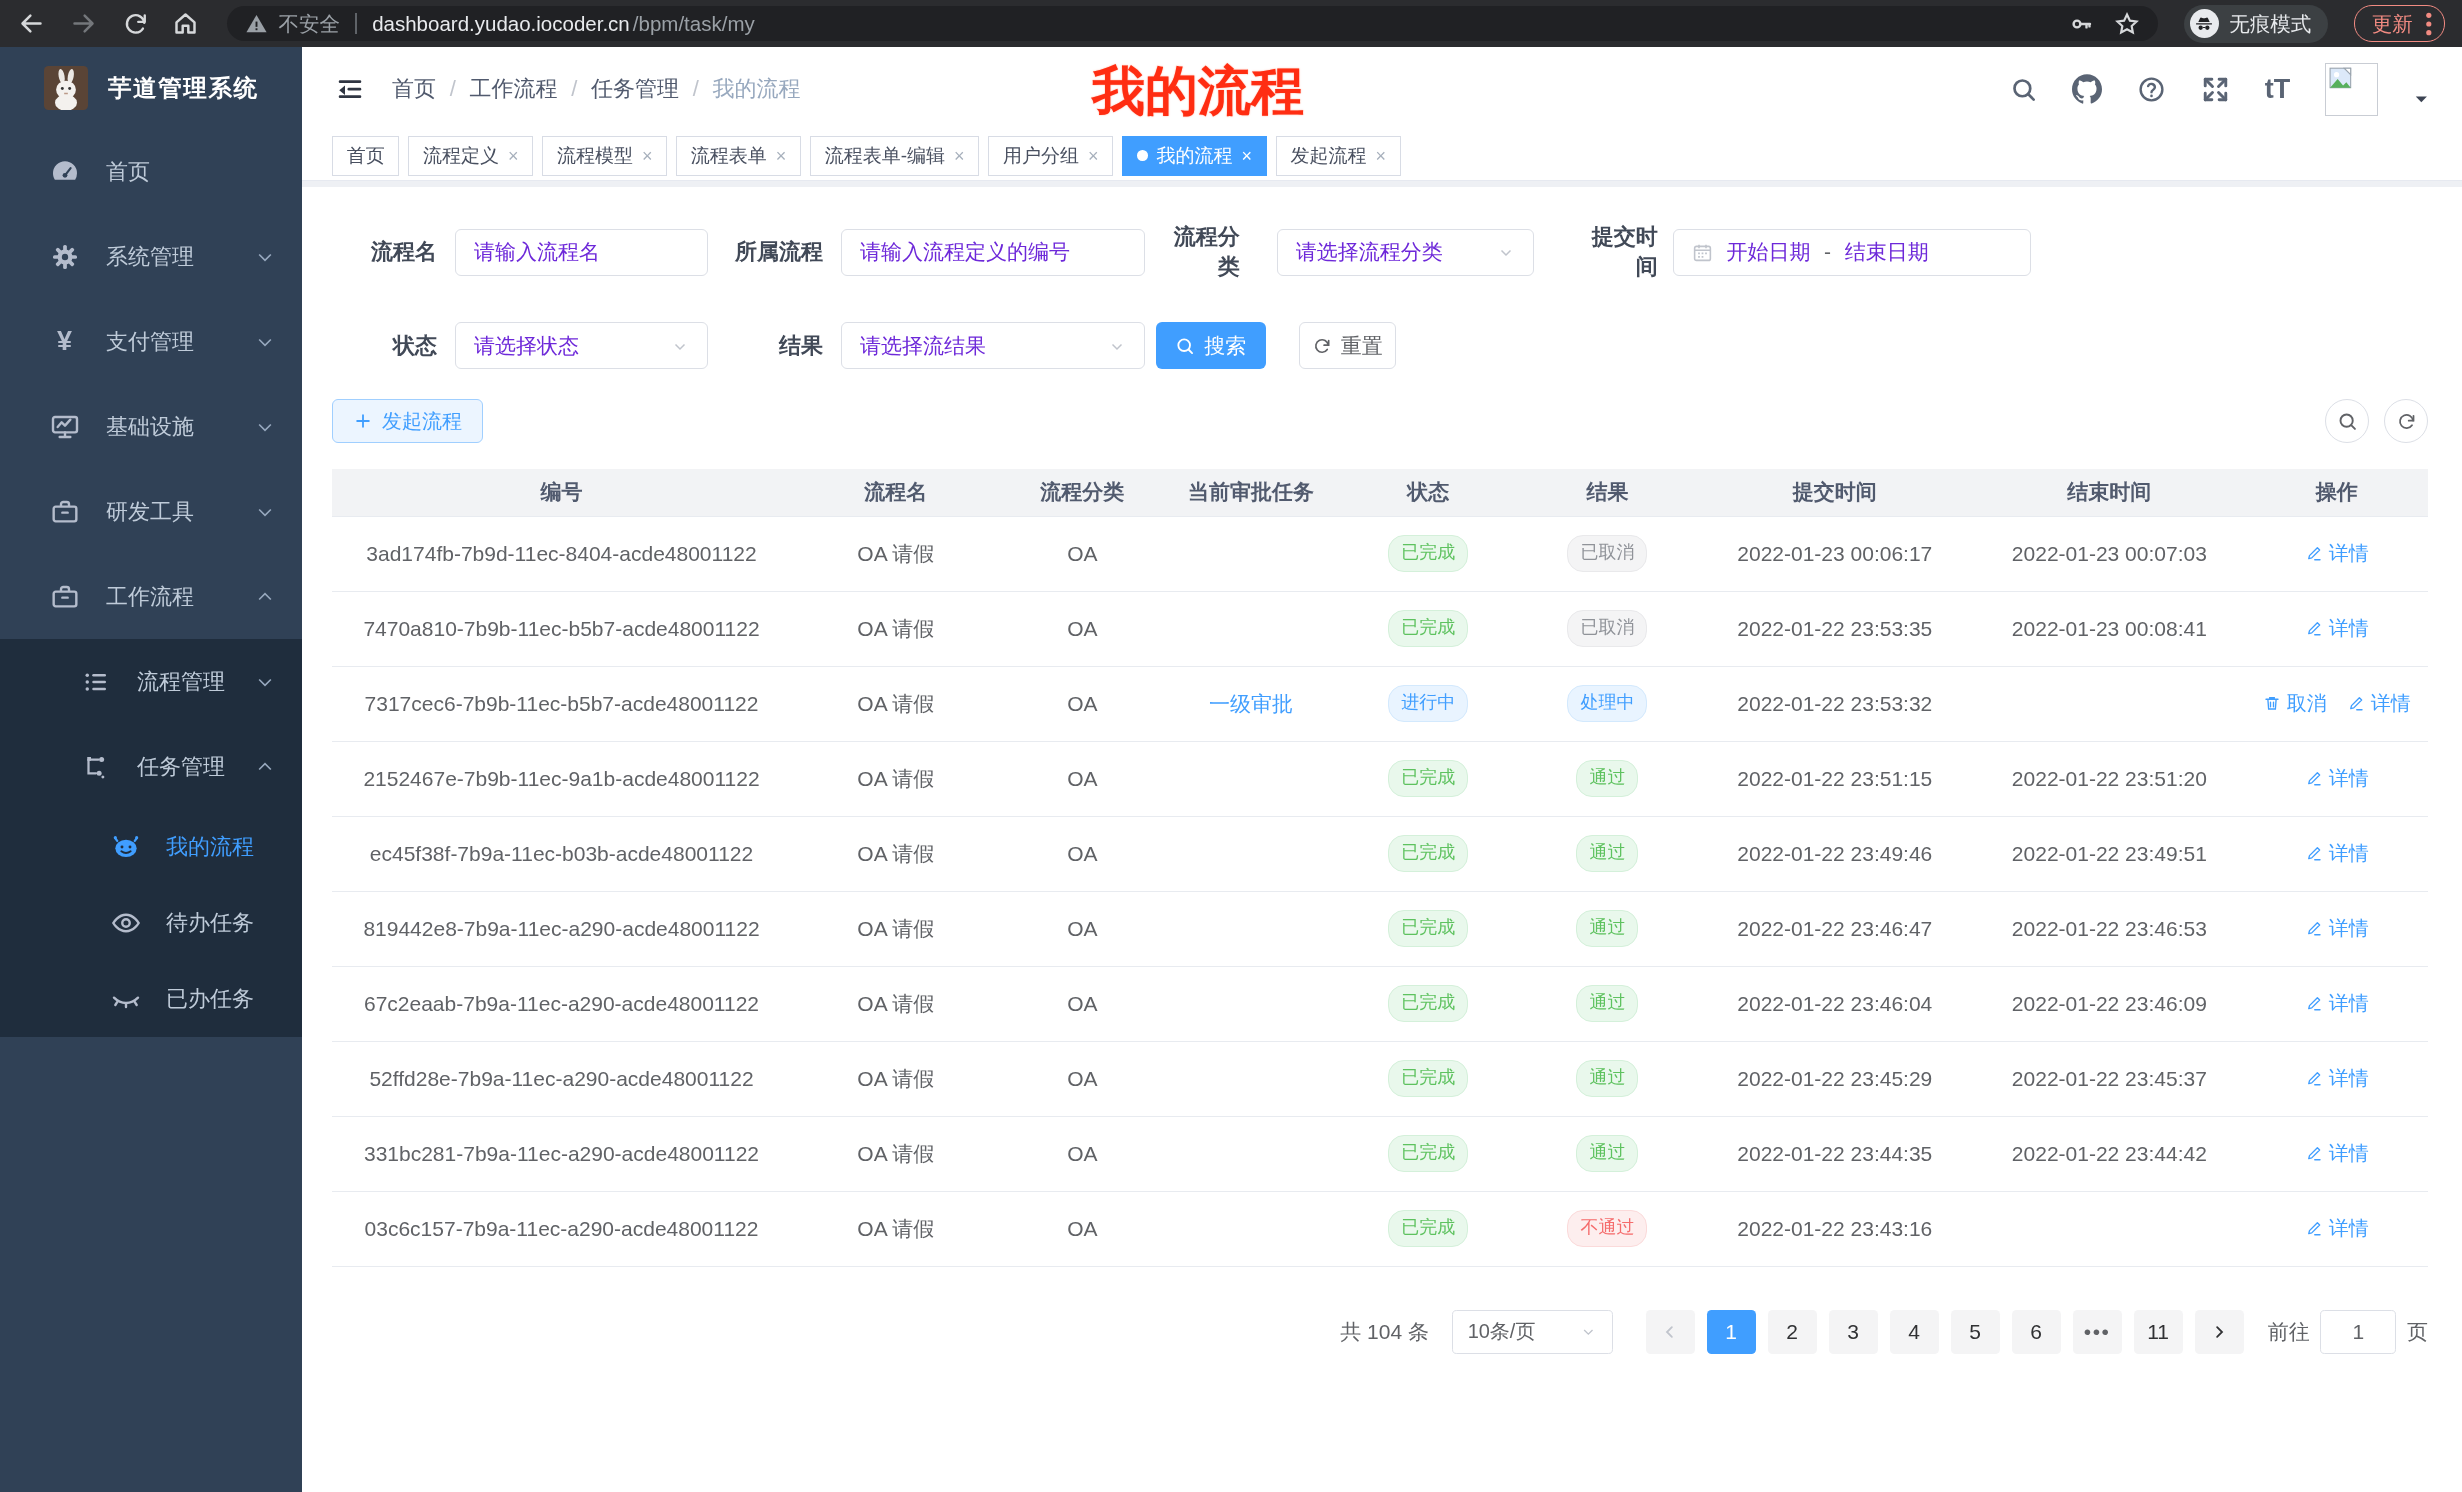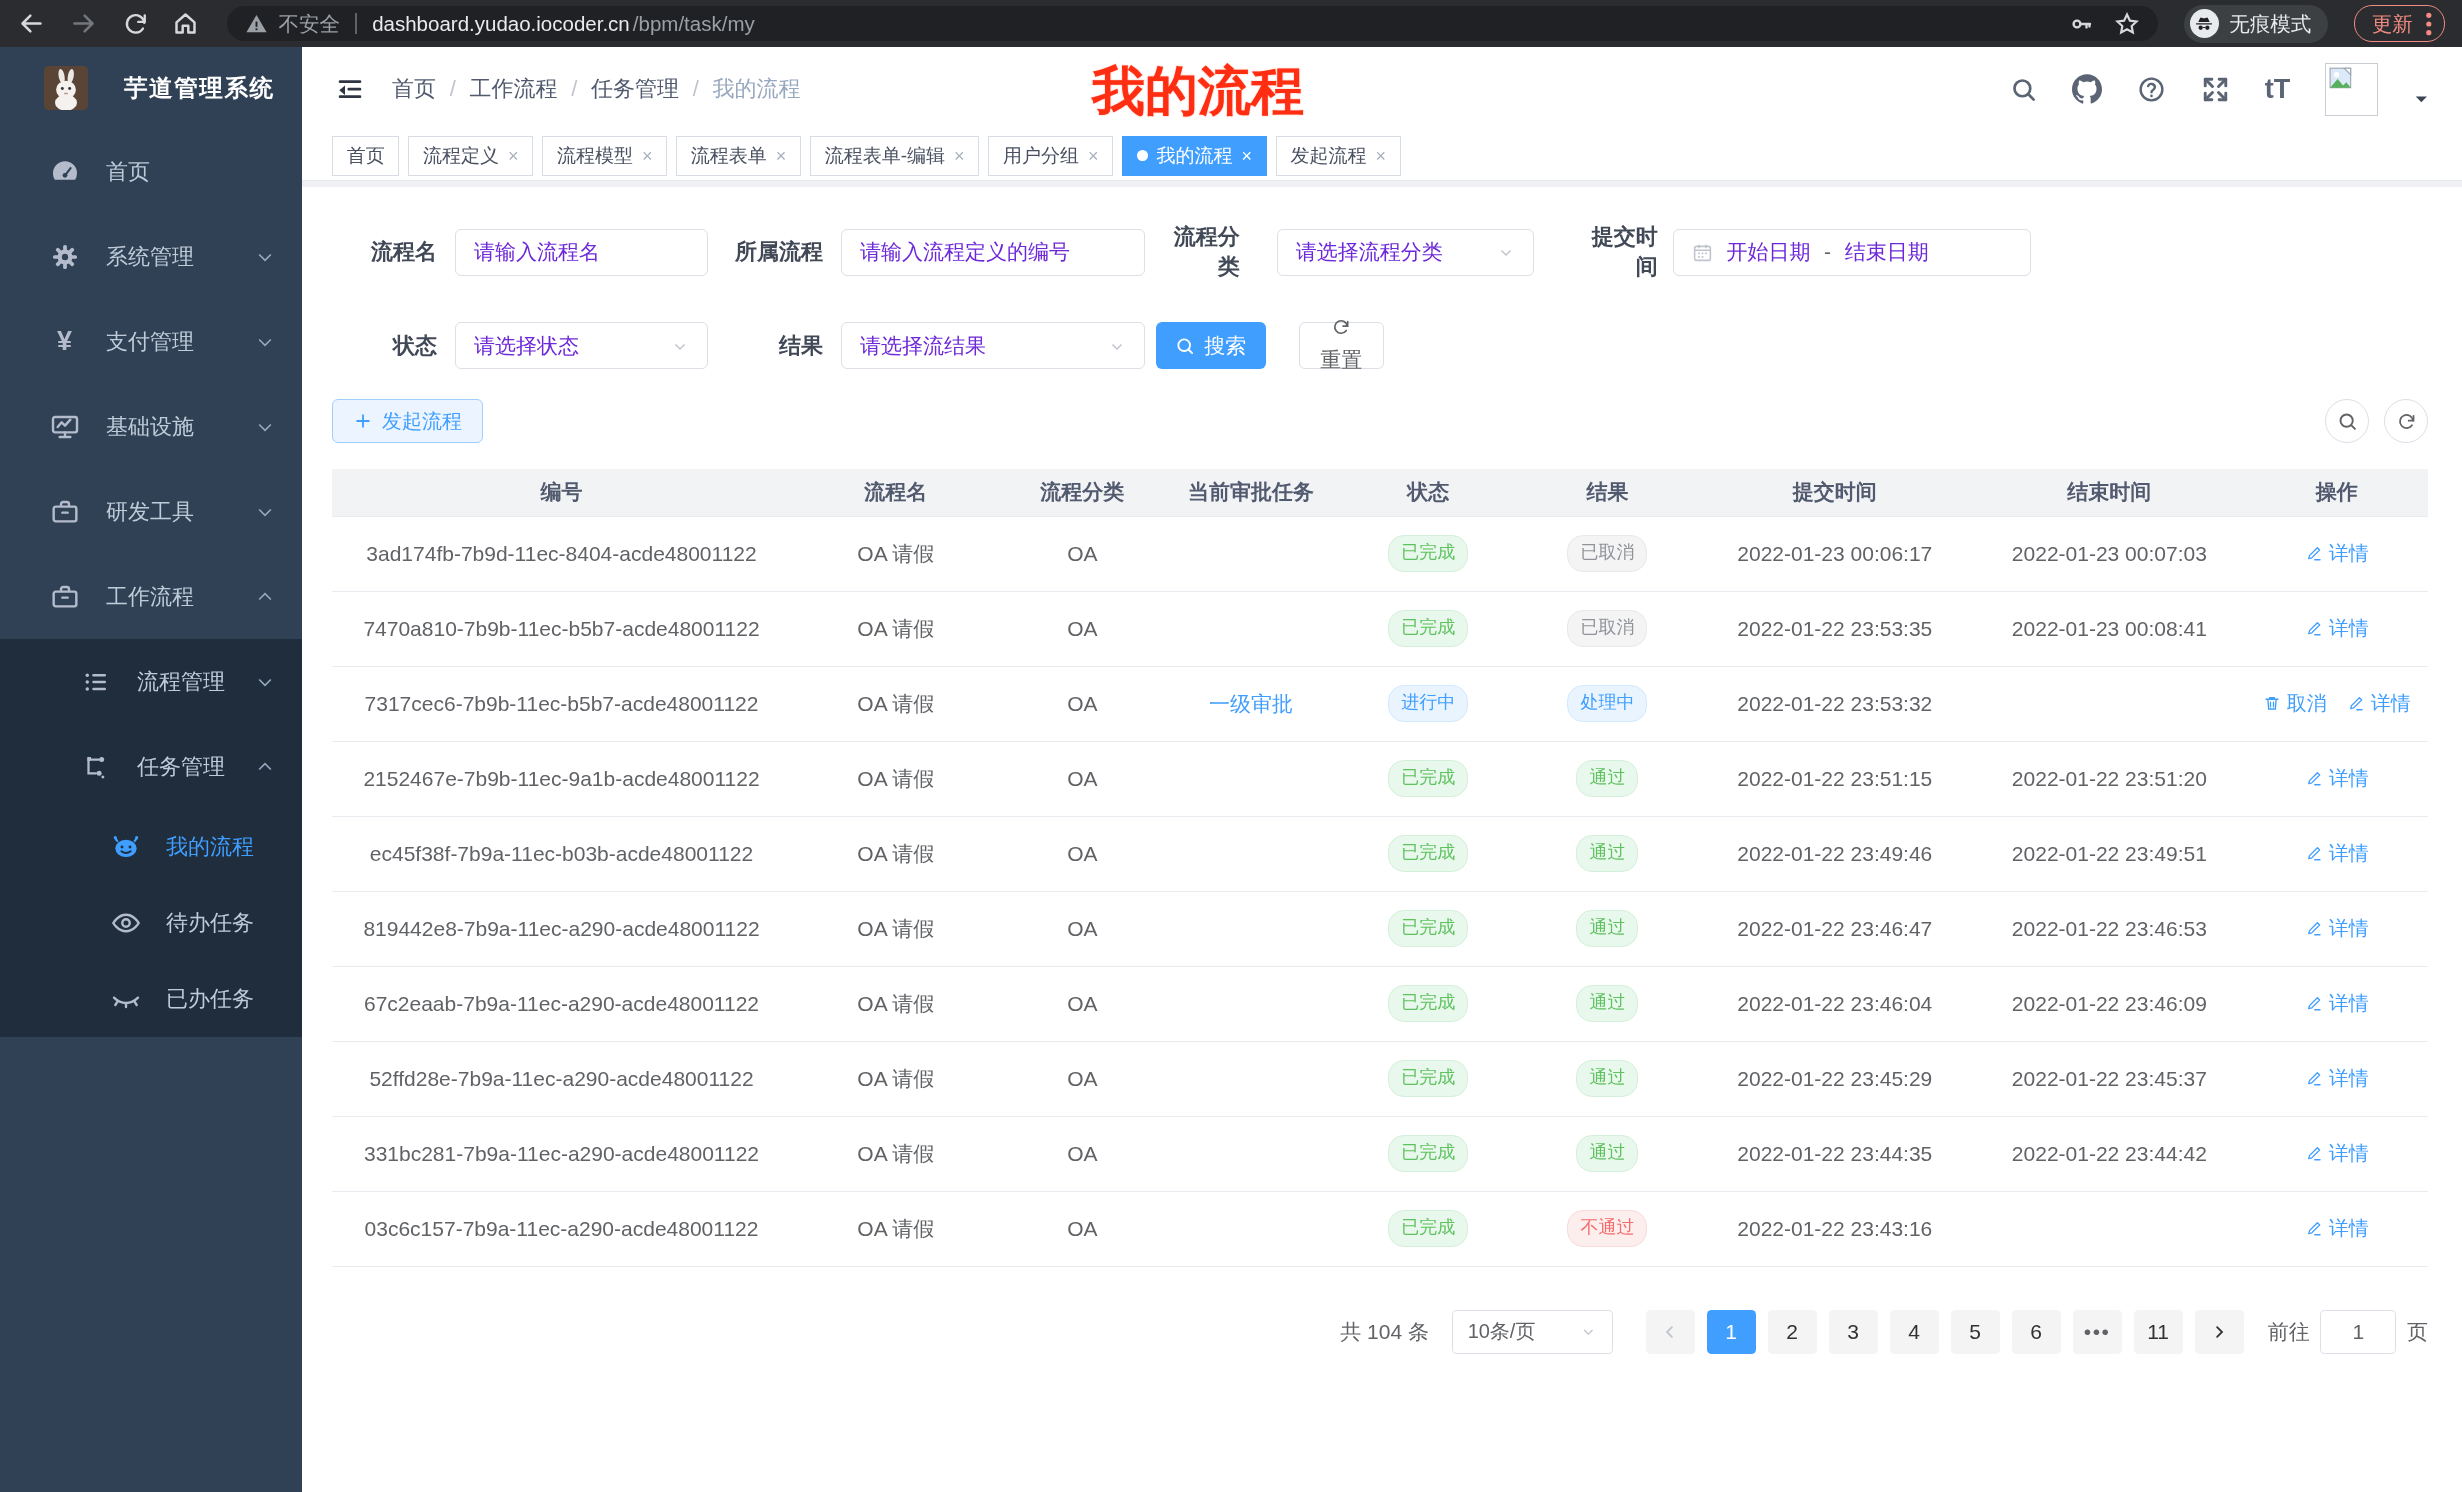--- a/index.html
+++ b/index.html
@@ -35,21 +35,21 @@
   }
   .badge-incognito .circ { width: 29px; height: 29px; border-radius: 50%; background: #e8eaed; display:flex; align-items:center; justify-content:center; color:#202124; }
   .btn-update {
     flex: none; height: 37px; border: 1.5px solid #f28b82; border-radius: 18px;
     color: #f28b82; font-size: 20.5px; display: flex; align-items: center; gap: 12px;
     padding: 0 12px 0 16.7px;
   }
 
   
   .sidebar { position: absolute; top: 47px; left: 0; width: 302px; bottom: 0; background: #304156; z-index: 10; }
-  .logo-row { height: 82px; display: flex; align-items: center; padding-left: 44px; gap: 36px; }
+  .logo-row { height: 82px; display: flex; align-items: center; padding-left: 44px; gap: 20px; }
   .logo-img { width: 44px; height: 44px; border-radius: 4.6px; overflow: hidden; flex: none; }
   .logo-title { color: #fff; font-size: 23.6px; font-weight: 700; letter-spacing: 1.5px; }
   .menu-item { height: 85px; display: flex; align-items: center; padding: 0 27px 0 47px; color: #bfcbd9; font-size: 22px; cursor: pointer; }
   .menu-item .mi-icon { width: 35px; margin-right: 24px; color: #b4bccc; flex: none; display:flex; justify-content:center; }
   .menu-item .chev { margin-left: auto; color: #97a8be; }
   .submenu { background: #1f2d3d; padding-left: 20px; }
   .submenu .menu-item { padding-left: 58px; }
   .submenu .sub2 { height: 76px; padding-left: 88px; }
   .submenu .sub2 .mi-icon { margin-right: 23px; }
   .menu-item.active, .menu-item.active .mi-icon { color: #409eff; }
@@ -83,21 +83,21 @@
 
   
   .content { padding: 35px 34px 0 30px; }
   .filter-row { display: flex; align-items: center; margin-bottom: 40px; }
   .f-label { font-size: 22px; font-weight: 700; color: #414957; text-align: right; flex: none; }
   .inp { height: 47px; border: 1.5px solid #dcdfe6; border-radius: 6px; background: #fff; display: flex; align-items: center; padding: 0 18px; font-size: 21px; color: #bfc4cc; }
   .inp .ph { color: #6d28d9; white-space: nowrap; overflow: hidden; }
   .inp .caret { margin-left: auto; color: #c0c4cc; }
   .btn { height: 47px; border-radius: 6px; display: flex; align-items: center; justify-content: center; gap: 9px; font-size: 21px; cursor: pointer; }
   .btn-search { background: #409eff; color: #fff; width: 110px; }
-  .btn-reset { background: #fff; color: #606266; border: 1.5px solid #dcdfe6; width: 85px; flex-direction: column; }
+  .btn-reset { background: #fff; color: #606266; border: 1.5px solid #dcdfe6; width: 97px; }
 
   .toolbar-row { display: flex; align-items: center; margin-bottom: 26px; }
   .btn-start { height: 44px; padding: 0 20px; background: #ecf5ff; border: 1.5px solid #a0cfff; color: #409eff; border-radius: 6px; font-size: 20px; display: flex; align-items: center; gap: 9px; cursor: pointer; }
   .circle-btns { margin-left: auto; display: flex; gap: 15px; }
   .cbtn { width: 44px; height: 44px; border-radius: 50%; border: 1.5px solid #dcdfe6; color: #606266; display: flex; align-items: center; justify-content: center; background: #fff; cursor: pointer; }
 
   table.grid { width: 100%; border-collapse: collapse; table-layout: fixed; }
   table.grid th { height: 47px; background: #f2f3f5; color: #515a6e; font-size: 21px; font-weight: 700; text-align: center; border-bottom: 1.5px solid #e8ebf0; }
   table.grid td { height: 75px; border-bottom: 1.5px solid #e8ebf0; text-align: center; font-size: 21px; color: #606266; }
   .tag { display: inline-block; height: 37px; line-height: 33px; padding: 0 12px; border-radius: 16px; font-size: 18px; border: 1.5px solid transparent; }

